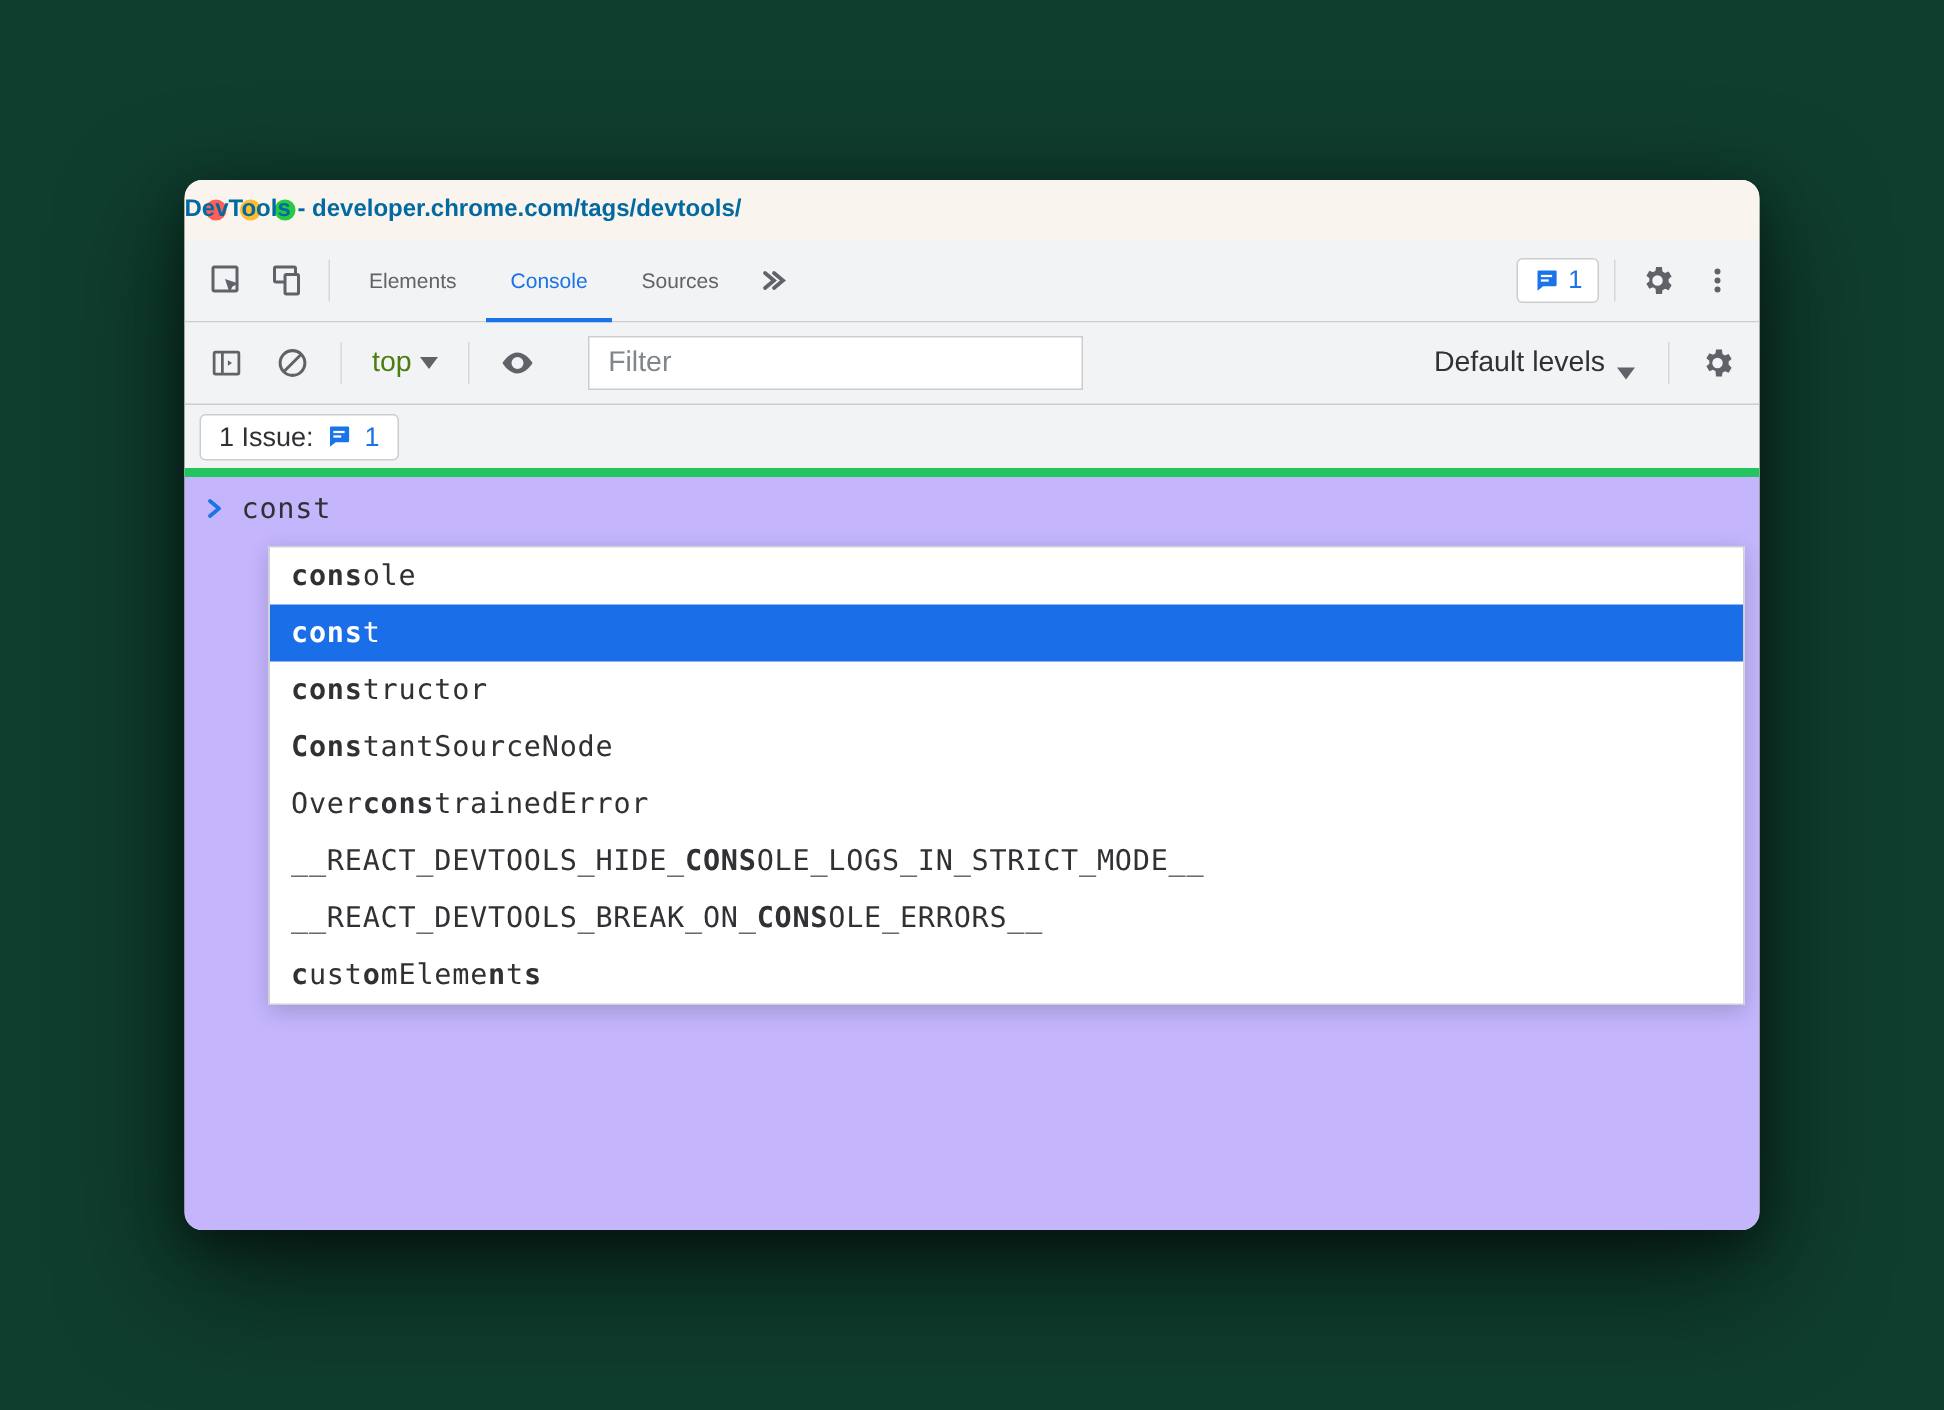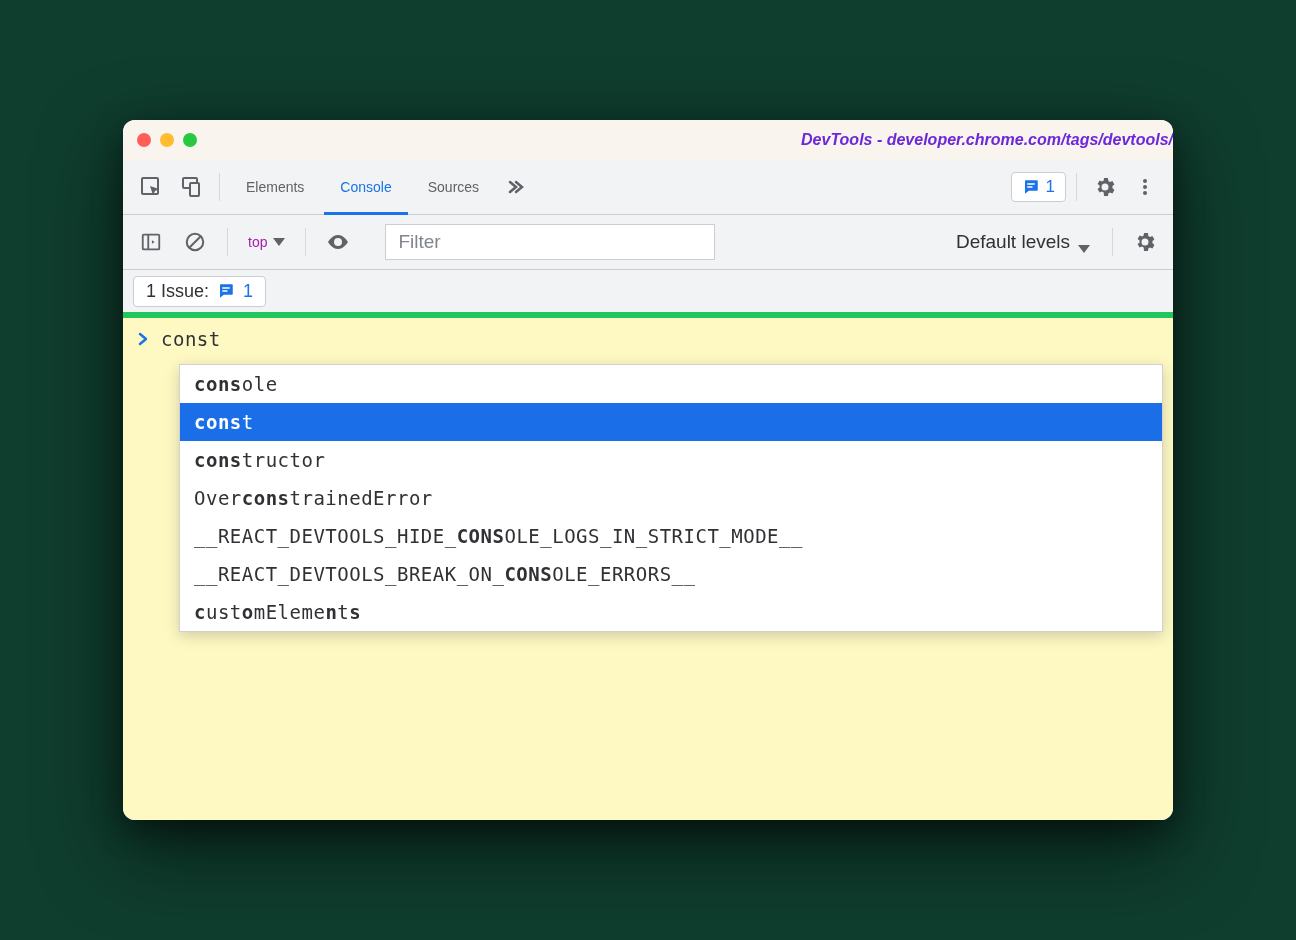--- a/index.html
+++ b/index.html
@@ -30,24 +30,23 @@
     padding: 0 14px;
     position: relative;
     flex-shrink: 0;
   }
   .traffic { display: flex; gap: 9px; }
   .dot { width: 14px; height: 14px; border-radius: 50%; }
   .dot.red { background: #ff5f57; }
   .dot.yellow { background: #febc2e; }
   .dot.green { background: #28c840; }
   .title {
-    position: absolute; left: 0; right: 0; text-align: right;
-    font-size: 16px; font-weight: 600; color: #6d28d9;
+    position: absolute; left: 0; right: 0; text-align: left;
+    font-size: 16px; font-weight: 600; color: #0369a1;
     pointer-events: none;
-    font-style: italic;
   }
   .tabbar {
     height: 55px;
     background: #f1f3f4;
     border-bottom: 1px solid #cacdd1;
     display: flex;
     align-items: center;
     padding: 0 10px;
     gap: 4px;
     flex-shrink: 0;
@@ -79,21 +78,21 @@
     background: #f1f3f4;
     border-bottom: 1px solid #cacdd1;
     display: flex;
     align-items: center;
     padding: 0 10px;
     gap: 8px;
     flex-shrink: 0;
   }
   .ctx-select {
     display: flex; align-items: center; gap: 6px;
-    font-size: 14px; color: #a21caf; padding: 0 6px; cursor: pointer;
+    font-size: 19px; color: #4d7c0f; padding: 0 6px; cursor: pointer;
   }
   .tri-down {
     width: 0; height: 0; border-left: 6px solid transparent;
     border-right: 6px solid transparent; border-top: 8px solid #5f6368;
   }
   .filter-input {
     flex: 0 0 330px;
     height: 36px;
     border: 1px solid #cacdd1;
     background: #fff;
@@ -117,21 +116,21 @@
     flex-shrink: 0;
   }
   .issue-block {
     display: flex; align-items: center; gap: 8px;
     border: 1px solid #cacdd1; border-radius: 4px;
     background: #fff; padding: 4px 12px;
     font-size: 18px; color: #303134; cursor: pointer;
   }
   .console-body {
     flex: 1;
-    background: #fef9c3;
+    background: #c4b5fd;
     position: relative;
     font-family: Menlo, Consolas, monospace;
     font-size: 19px;
     overflow: hidden;
   }
   .prompt-row {
     display: flex; align-items: center;
     padding: 10px 14px 6px 14px;
     gap: 12px;
   }
@@ -280,20 +279,21 @@
             <path d="M2 2 L8 7 L2 12"></path>
           </svg>
       </span>
       <span class="prompt-text">const</span>
     </div>
 
     <div class="suggestions" id="suggestions">
         <div class="sugg-row"><b>cons</b>ole</div>
         <div class="sugg-row selected"><b>cons</b>t</div>
         <div class="sugg-row"><b>cons</b>tructor</div>
+        <div class="sugg-row"><b>Cons</b>tantSourceNode</div>
         <div class="sugg-row">Over<b>cons</b>trainedError</div>
         <div class="sugg-row">__REACT_DEVTOOLS_HIDE_<b>CONS</b>OLE_LOGS_IN_STRICT_MODE__</div>
         <div class="sugg-row">__REACT_DEVTOOLS_BREAK_ON_<b>CONS</b>OLE_ERRORS__</div>
         <div class="sugg-row"><b>c</b>ust<b>o</b>mEleme<b>n</b>t<b>s</b></div>
       </div>
   </div>
 
 </div>
 
 </body></html>

